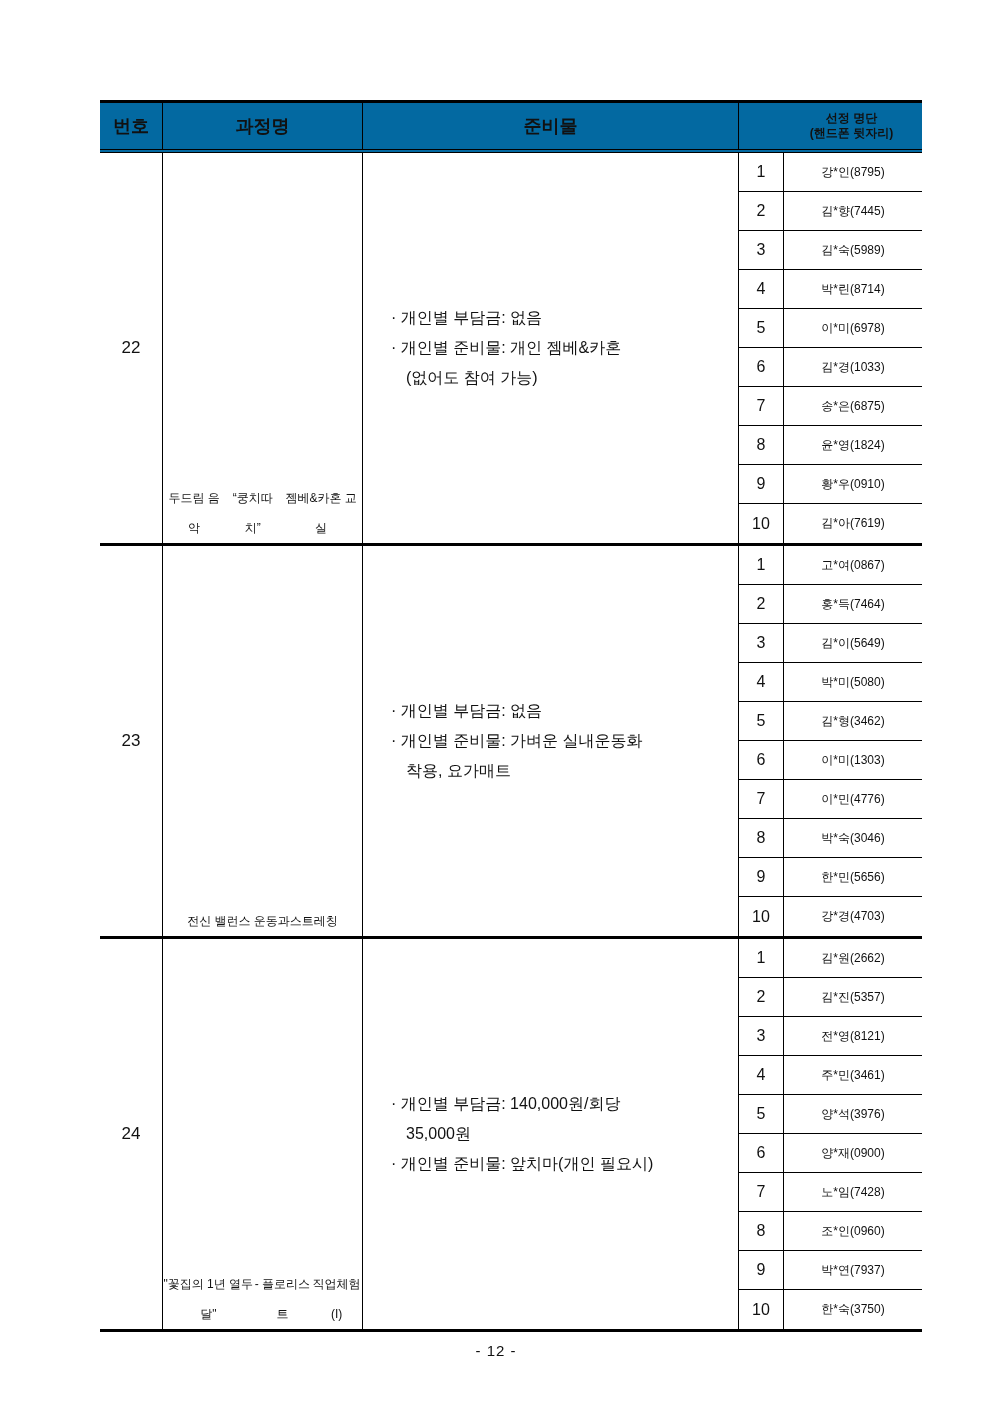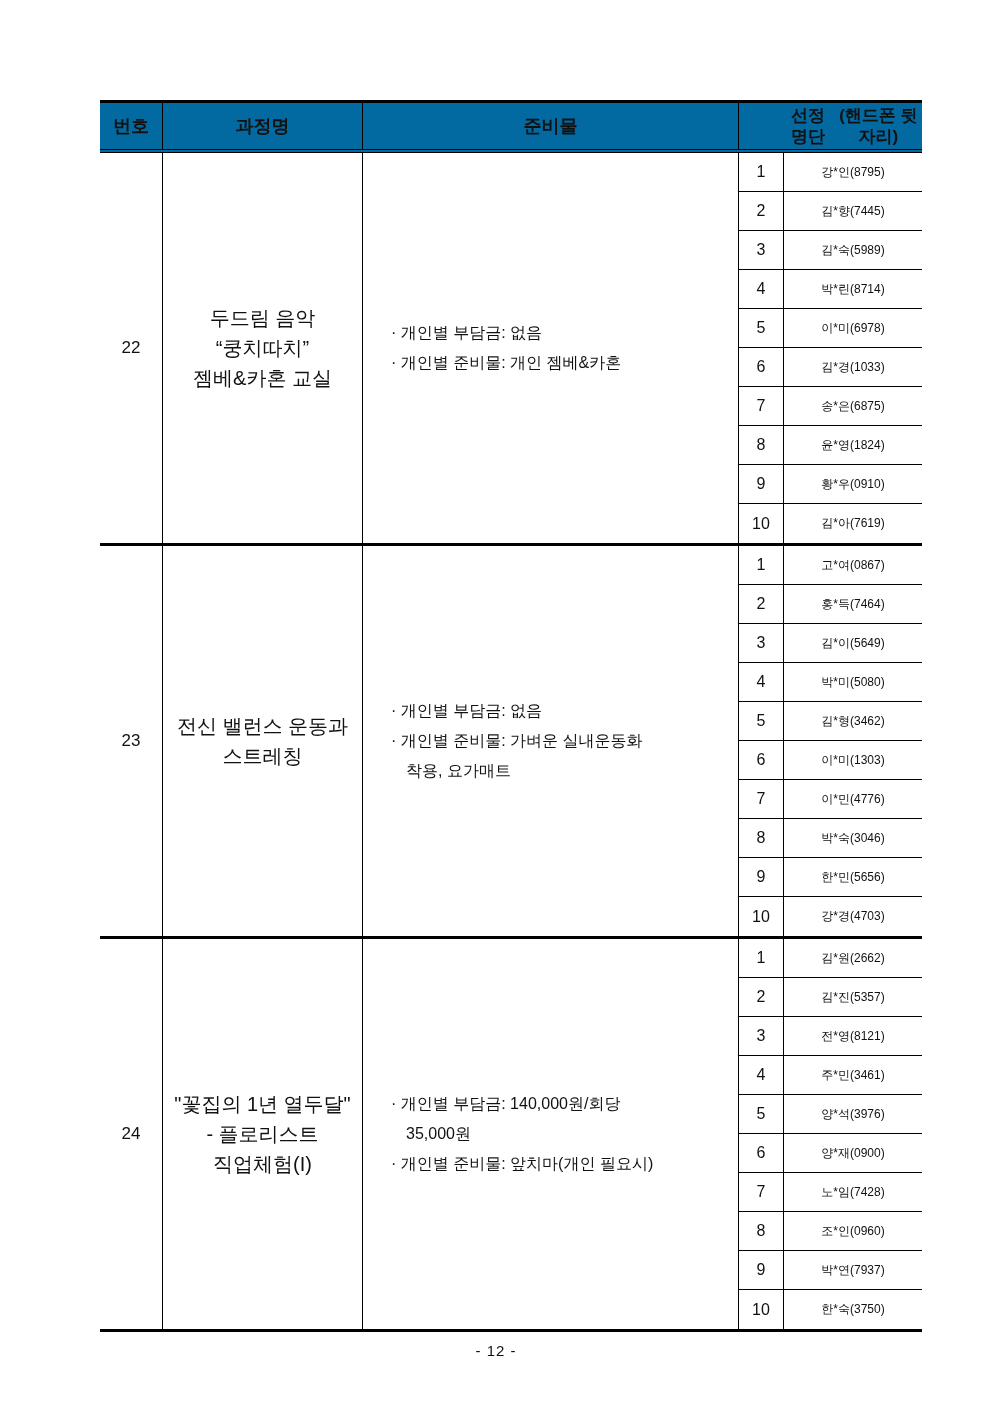--- a/index.html
+++ b/index.html
@@ -21,33 +21,33 @@
   }
   .hcell {
     display:flex; align-items:center; justify-content:center;
     box-sizing:border-box; border-left:1px solid #000; text-align:center;
   }
   .hcell:first-child { border-left:none; }
   .w-no { width:62px; }
   .w-course { width:200px; }
   .w-prep { width:376px; }
   .w-roster { flex:1; }
-  .hcell.col { flex-direction:row; line-height:1.25; font-size:17px;padding-left:42px; }
+  .hcell.col { flex-direction:column; line-height:1.25; font-size:12px;padding-left:42px; }
   
   .block { display:flex; }
   .block + .block { border-top:3px solid #000; }
   .cell { box-sizing:border-box; border-left:1px solid #000; }
   .cell-no {
     width:62px; border-left:none; display:flex;
     align-items:center; justify-content:center; font-size:17px;
   }
   .cell-course {
-    width:200px; display:flex; flex-direction:column;
-    align-items:center; justify-content:center; text-align:center;
-    font-size:20px; line-height:30px;
+    width:200px; display:flex; flex-direction:row;
+    align-items:flex-end; justify-content:center; text-align:center;
+    font-size:12px; line-height:30px;
   }
   .cell-prep {
     width:376px; display:flex; flex-direction:column; justify-content:center;
     font-size:16px; line-height:30px; padding:0 8px 0 28px;
   }
   .prep-line.cont { padding-left:15px; }
   .cell-roster { flex:1; display:flex; flex-direction:column; }
   .r-row {
     display:flex; height:39px; box-sizing:border-box;
     border-bottom:1px solid #000;
@@ -84,20 +84,21 @@
   <div class="block">
     <div class="cell cell-no">22</div>
     <div class="cell cell-course">
       <div class="cname-line">두드림 음악</div>
       <div class="cname-line">“쿵치따치”</div>
       <div class="cname-line">젬베&amp;카혼 교실</div>
     </div>
     <div class="cell cell-prep">
       <div class="prep-line">· 개인별 부담금: 없음</div>
       <div class="prep-line">· 개인별 준비물: 개인 젬베&amp;카혼</div>
+      <div class="prep-line cont">(없어도 참여 가능)</div>
     </div>
     <div class="cell cell-roster">
       <div class="r-row">
           <div class="r-num">1</div>
           <div class="r-name">강*인(8795)</div>
         </div>
       <div class="r-row">
           <div class="r-num">2</div>
           <div class="r-name">김*향(7445)</div>
         </div>

